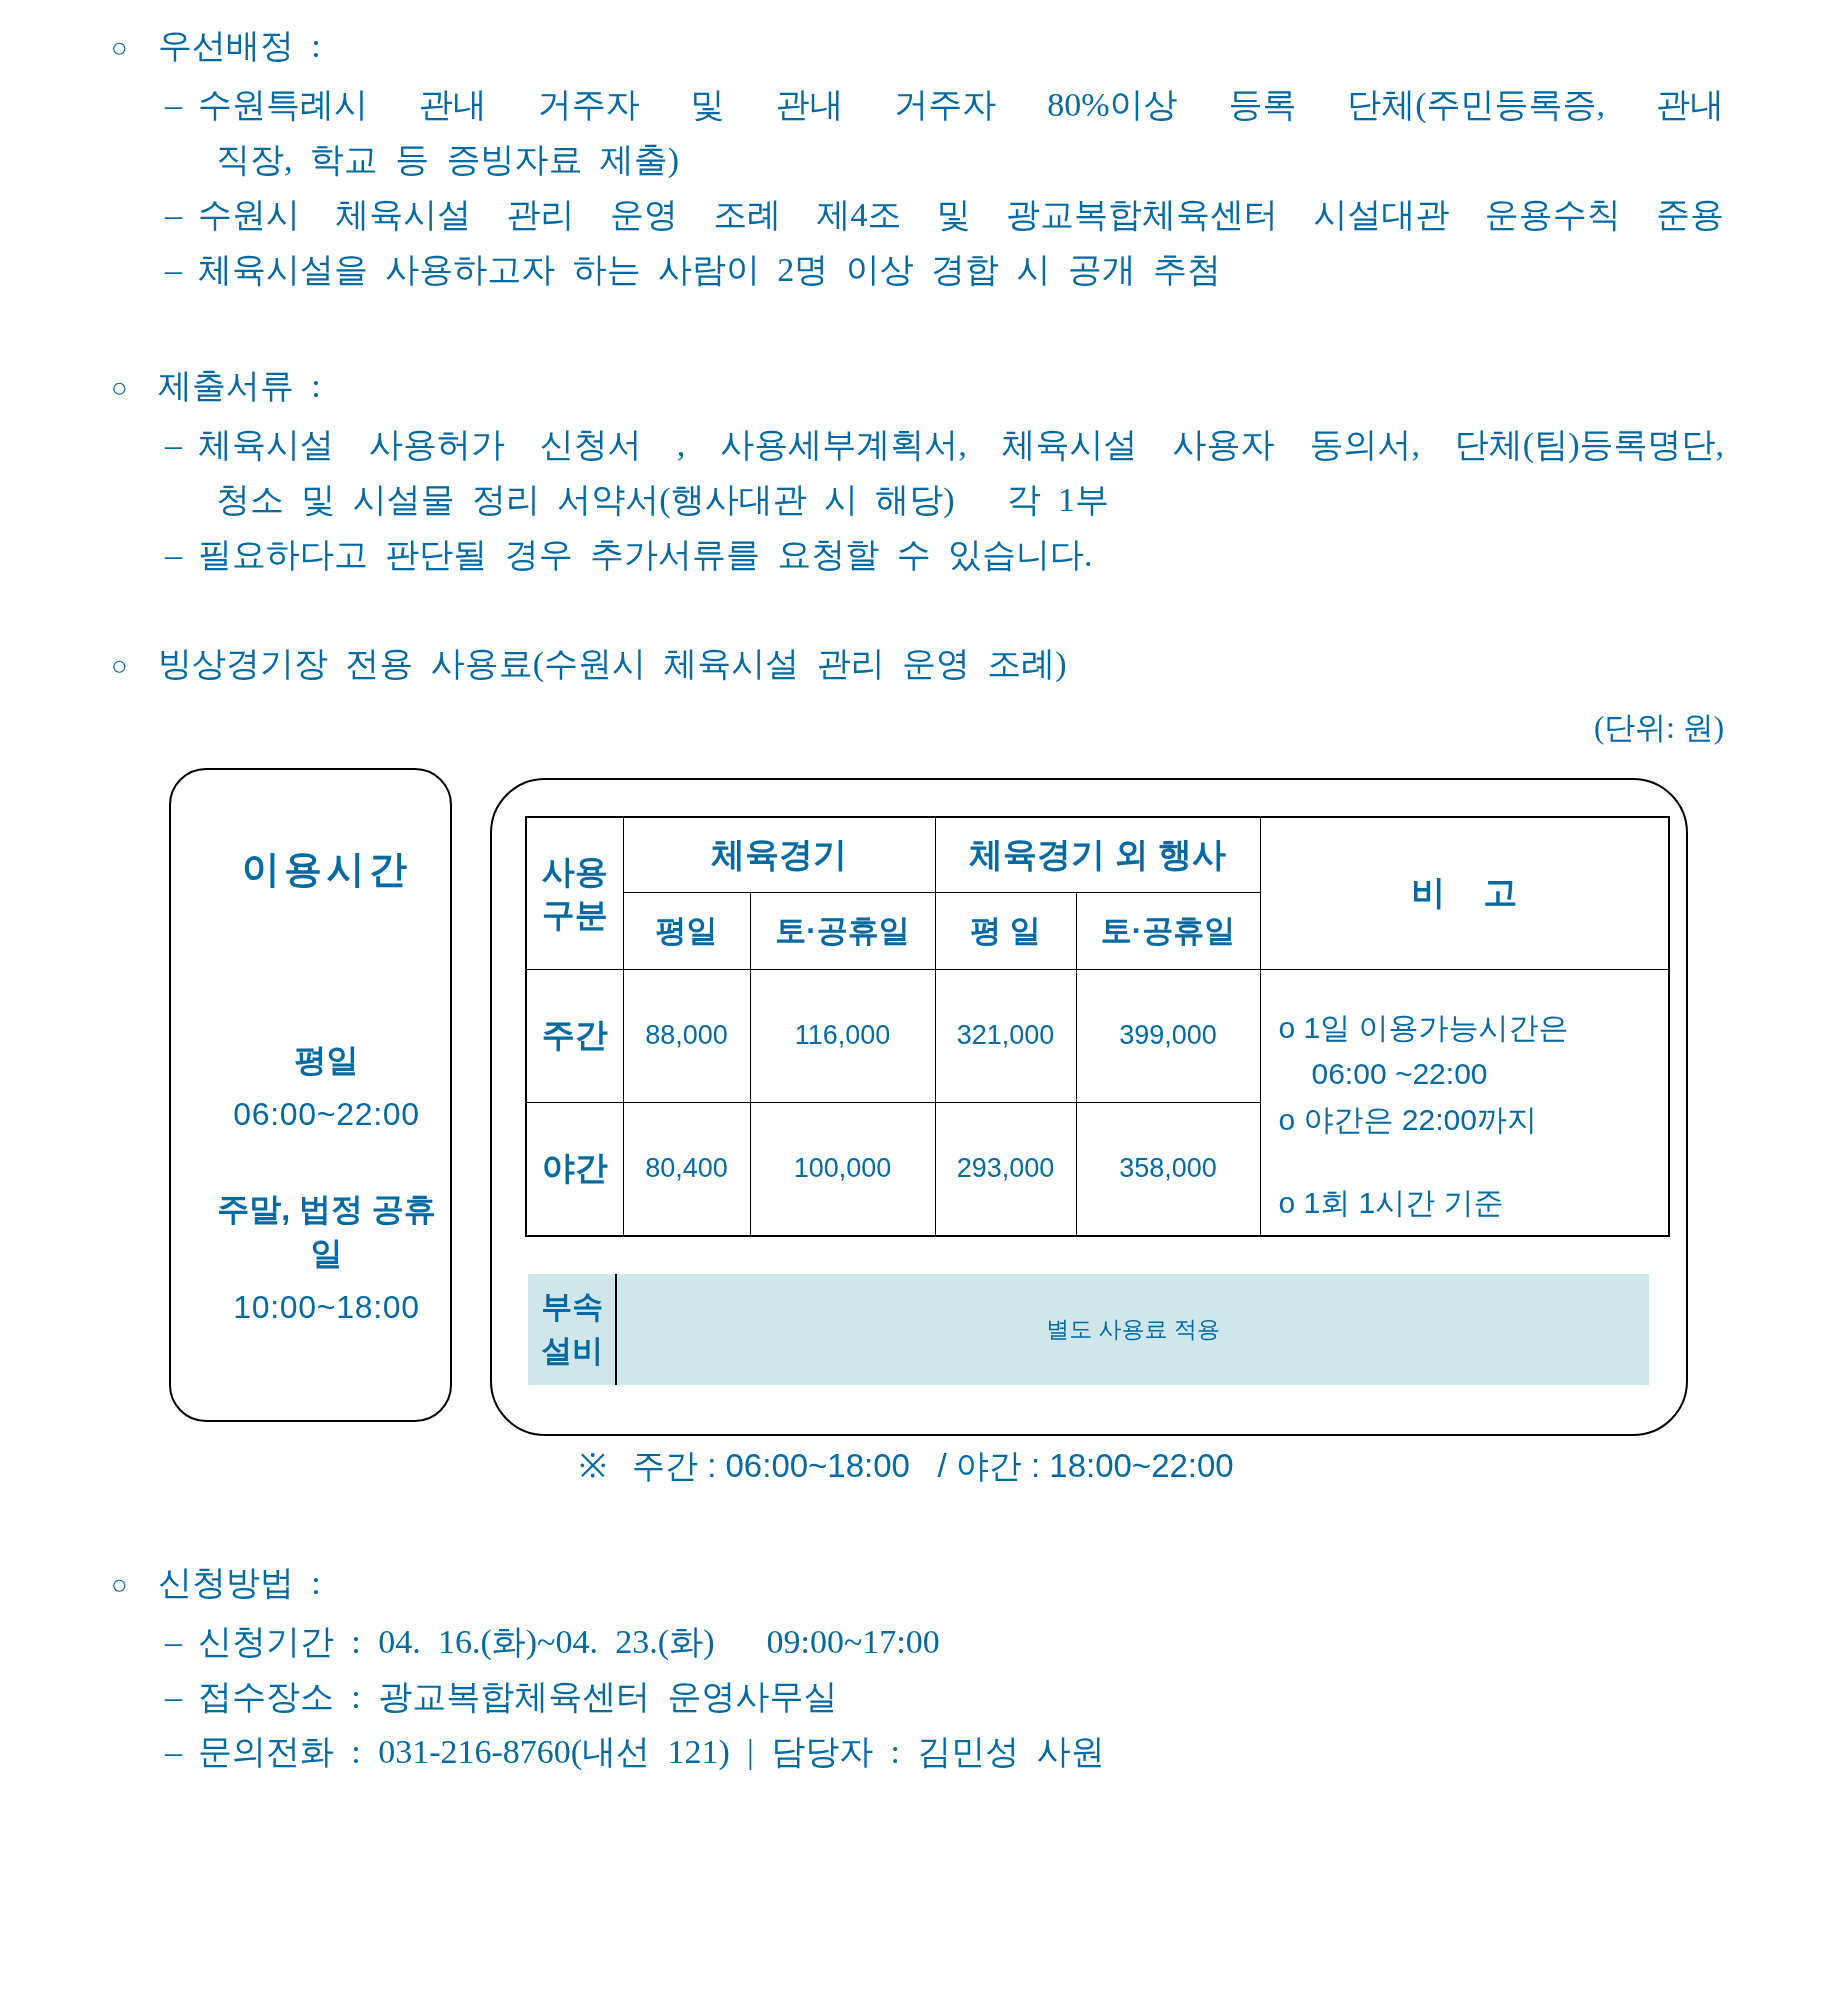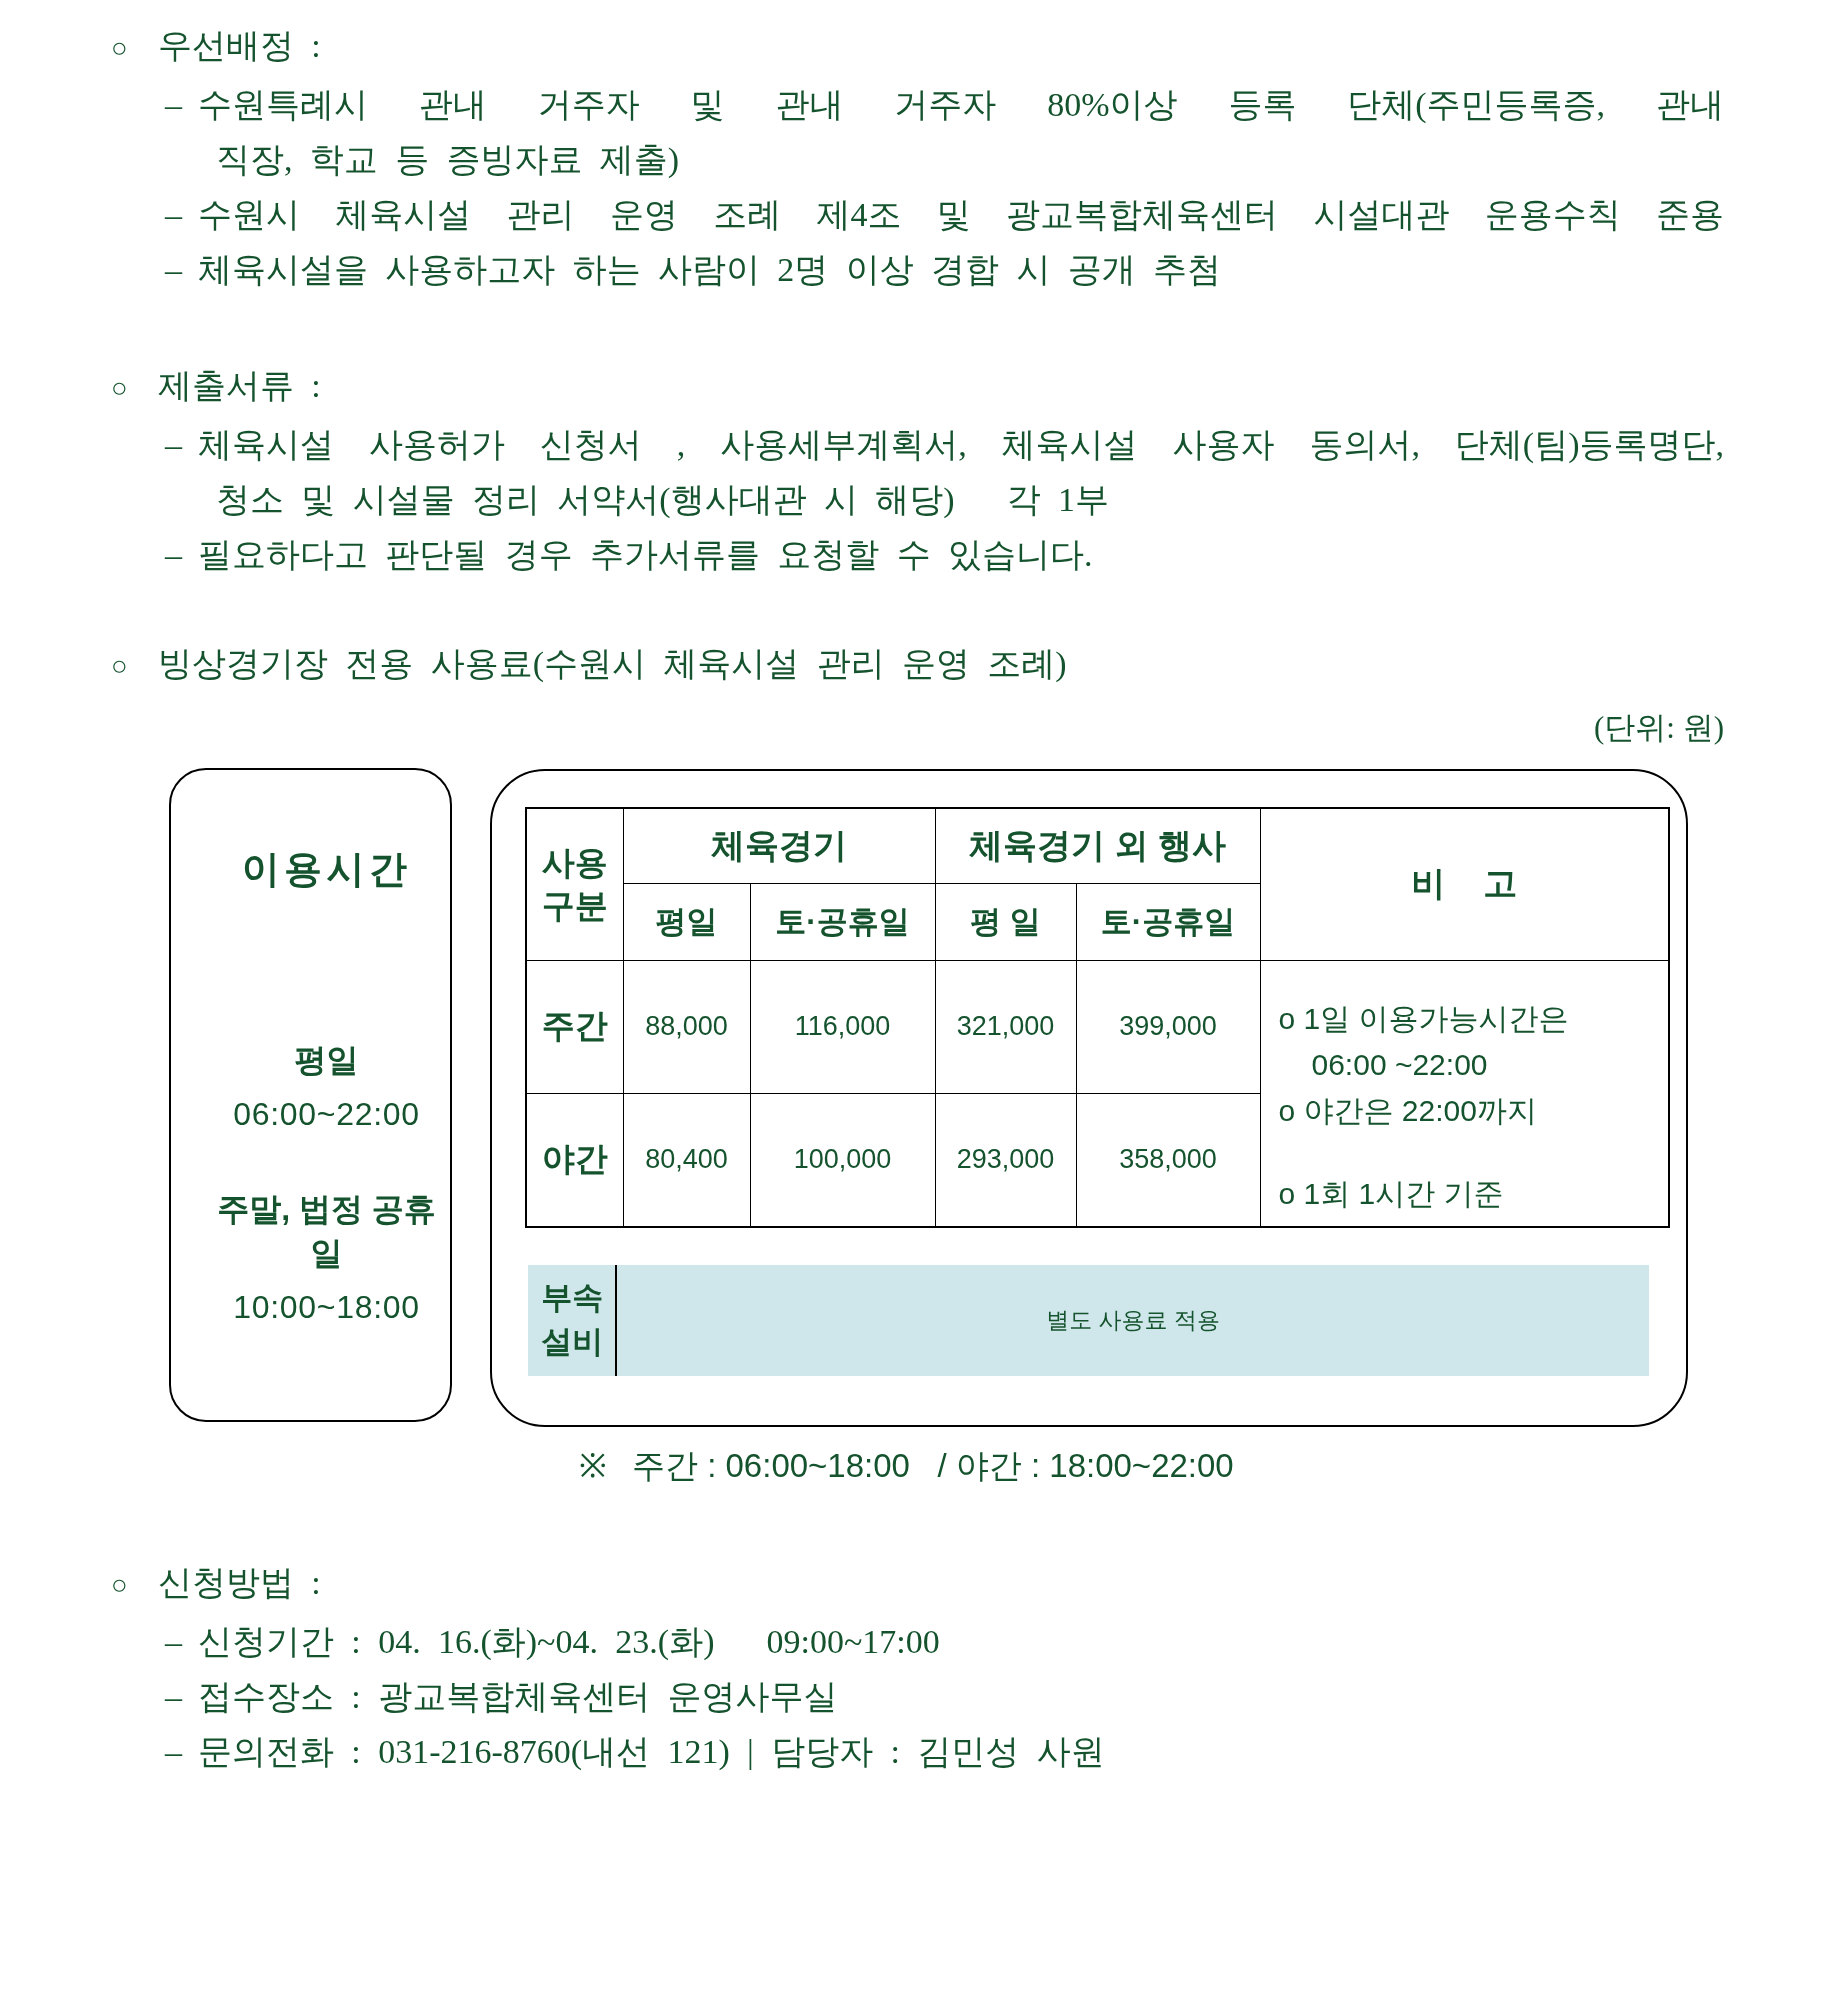--- a/index.html
+++ b/index.html
@@ -1,19 +1,19 @@
 <!DOCTYPE html>
 <html style="font-size:12px"><head>
 <meta charset="utf-8">
 <style>
   html,body{margin:0;padding:0;background:#ffffff;}
   body{width:1835px;height:2015px;position:relative;}
   .doc{
     box-sizing:border-box;width:1835px;height:2015px;overflow:hidden;
-    padding:16.3px 111px 0 111px;color:#14532d;
+    padding:16.3px 111px 0 111px;color:#0369a1;
     font-family:"Liberation Serif",serif;font-size:34px;font-weight:500;
   }
   .txt{word-spacing:0.26em;}
   .o-line{line-height:59px;white-space:nowrap;}
   .o-mark{display:inline-block;width:47px;font-size:28px;font-weight:700;}
   .d-line{padding-left:87px;line-height:55px;}
   .d-mark{display:inline-block;width:33px;margin-left:-33px;font-weight:400;}
   .cont{padding-left:105px;line-height:55px;}
   .just{text-align:justify;text-align-last:justify;}
   .pre{white-space:pre-wrap;}
@@ -26,21 +26,21 @@
     position:absolute;left:58px;top:0;width:283px;height:654px;
     border:2.2px solid #000;border-radius:37px;box-sizing:border-box;
     font-family:"Liberation Sans",sans-serif;text-align:center;padding-left:32px;
   }
   .tb-title{margin-top:74px;font-size:38px;font-weight:700;letter-spacing:4.4px;}
   .tb-weekday{margin-top:144px;font-size:32px;font-weight:600;}
   .tb-hours{margin-top:13.3px;font-size:32px;font-weight:400;letter-spacing:0.7px;}
   .tb-weekend{margin-top:55px;font-size:32px;font-weight:600;}
   
   .fee-box{
-    position:absolute;left:379px;top:1px;width:1198px;height:658px;
+    position:absolute;left:379px;top:10px;width:1198px;height:658px;
     border:2.2px solid #000;border-radius:55px;box-sizing:border-box;
     font-family:"Liberation Sans",sans-serif;overflow:hidden;
   }
   table.fee{border-collapse:collapse;table-layout:fixed;width:1145px;margin:36px 0 0 33px;border:2.2px solid #000;}
   table.fee td{border:1.5px solid #000;text-align:center;vertical-align:middle;padding:0;overflow:hidden;}
   .row-h1 td{height:74px;font-size:34px;font-weight:700;}
   .row-h2 td{height:76px;font-size:31px;font-weight:700;border-bottom:2.2px solid #000;}
   .row-b td{height:132px;}
   .hd-use div{line-height:43px;font-size:33px;font-weight:700;}
   .remark-h{font-size:34px;font-weight:700;white-space:pre;}

